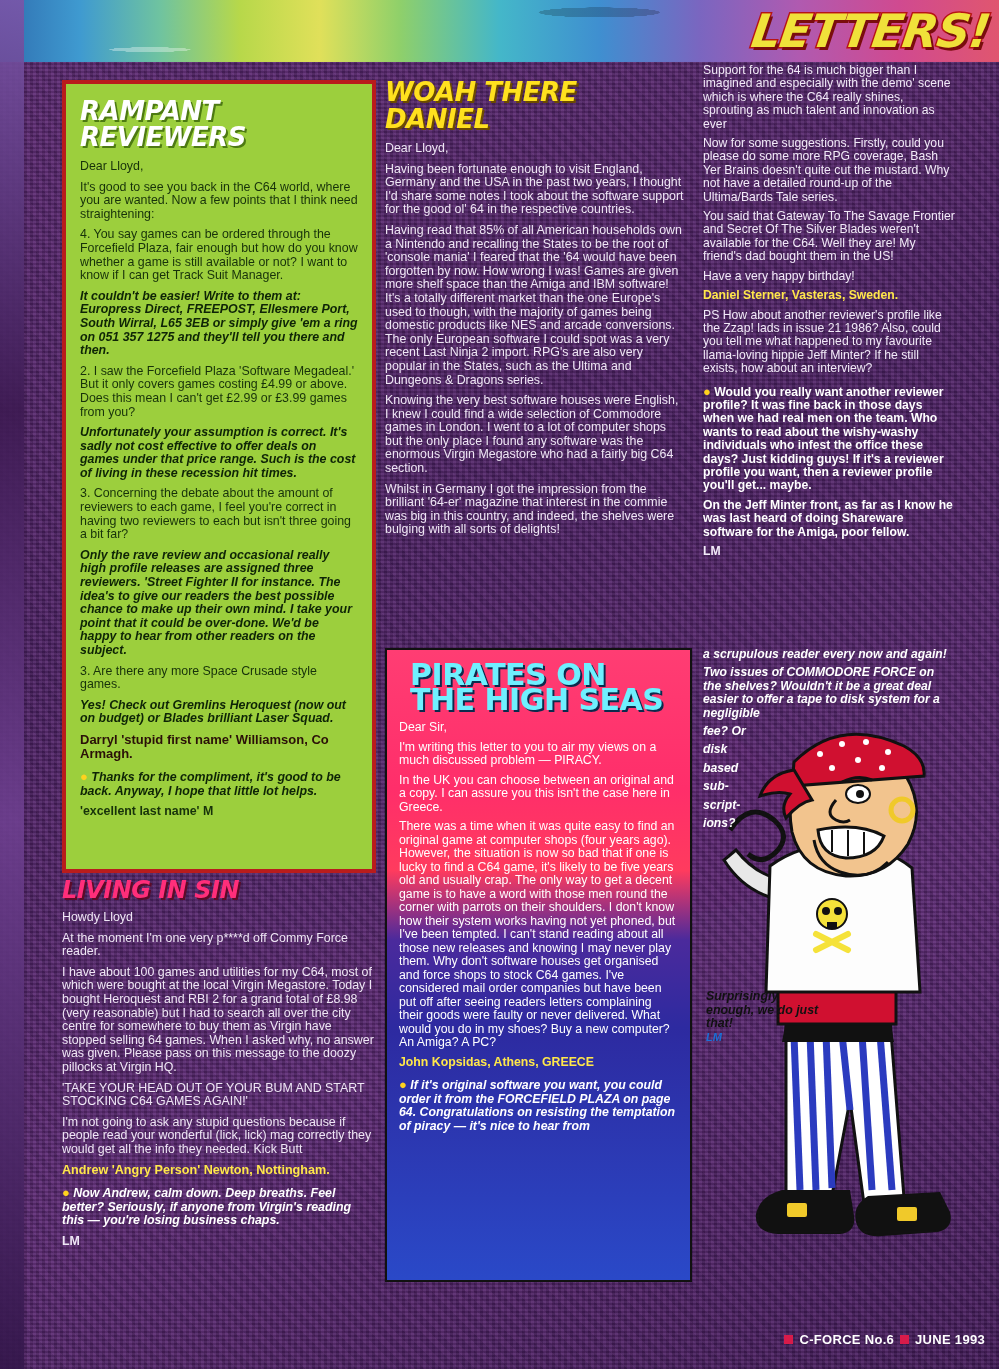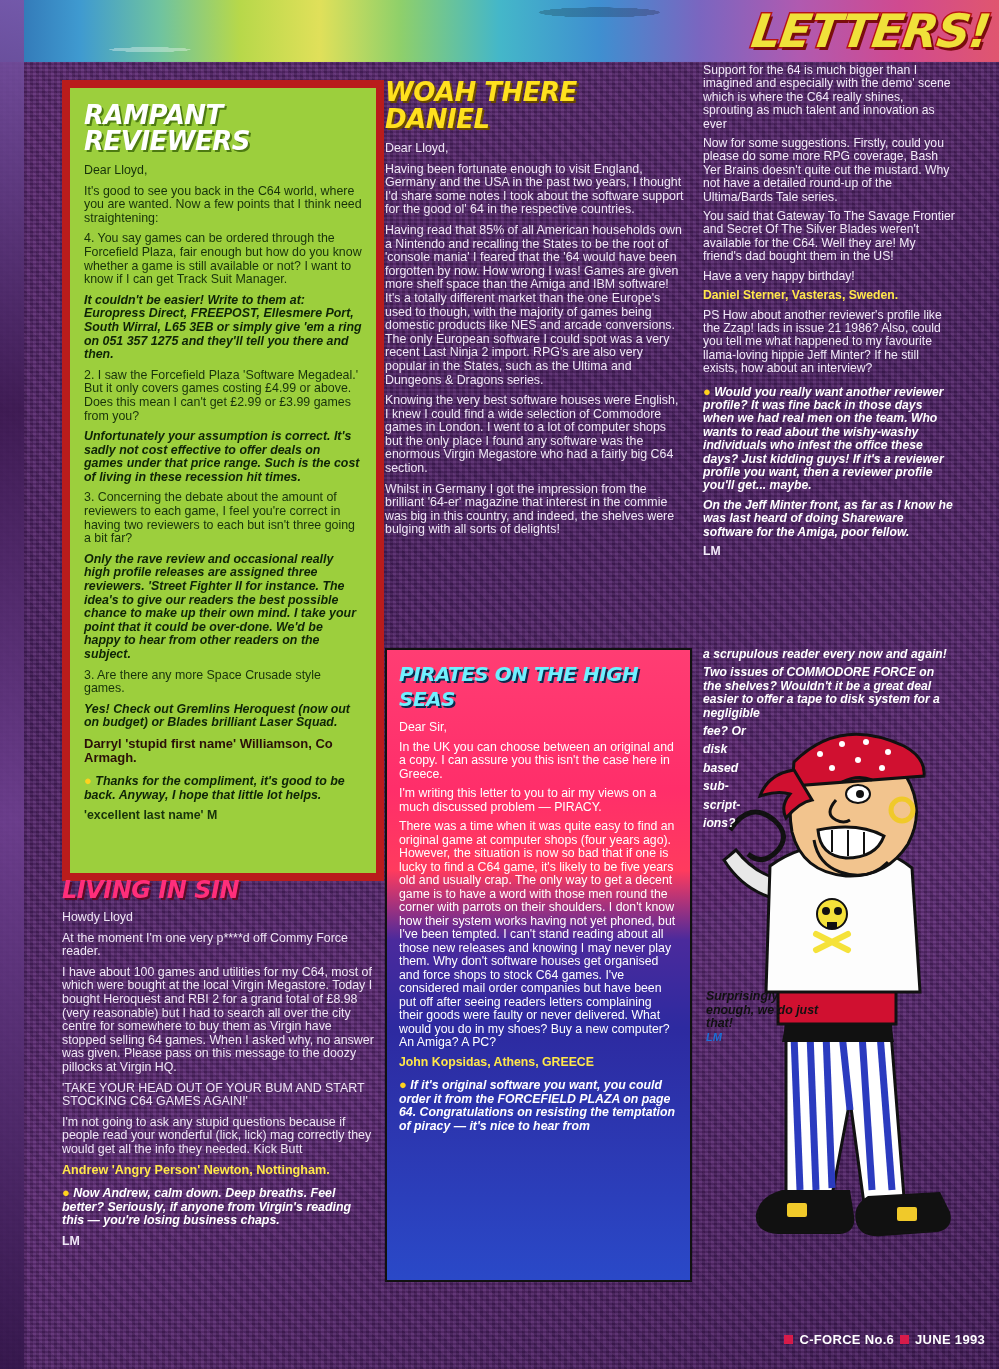--- a/index.html
+++ b/index.html
@@ -54,21 +54,21 @@
     text-shadow:3px 3px 0 #7a0d0d;
     position:absolute;right:4px;top:2px;
     transform:skewX(-8deg);
   }
   .panel{position:absolute;}
 
   
   .box-green{
     left:62px;top:80px;width:306px;height:785px;
     background:#9ccf3d;
-    border:8px solid #b91c1c;
+    border:4px solid #b91c1c;
   }
   .box-green .inner{padding:14px 14px 8px 14px;}
   h2.head-green{
     margin:0 0 10px 0;font-family:"DejaVu Sans",sans-serif;font-weight:bold;font-style:italic;
     font-size:26px;line-height:26px;color:#fff;
     text-shadow:2px 2px 0 #4d7a12;letter-spacing:-.5px;
   }
   .box-green p{margin:0 0 7px 0;font-size:12.4px;line-height:13.6px;color:#17320a;}
   .box-green p.reply{font-weight:bold;font-style:italic;color:#0e2406;}
   .box-green p.sig{font-weight:bold;color:#2a1008;font-size:13px;}
@@ -92,32 +92,32 @@
   h2.head-yellow{
     margin:0 0 9px 0;font-family:"DejaVu Sans",sans-serif;font-weight:bold;font-style:italic;
     font-size:26px;line-height:27px;color:#ffe11e;
     text-shadow:2px 2px 0 #6b4a00;letter-spacing:-.5px;
   }
 
   
   .rightcol{left:703px;top:64px;width:252px;}
   .rightcol p{margin:0 0 6px 0;font-size:12.2px;line-height:13.4px;color:#f2eaf8;}
   .rightcol p.sig{font-weight:bold;color:#ffe74a;}
-  .rightcol p.reply{font-weight:bold;font-style:italic;color:#ffffff;}
+  .rightcol p.reply{font-weight:bold;color:#ffffff;}
 
   
   .box-pirate{
     left:385px;top:648px;width:303px;height:630px;
     background:linear-gradient(180deg,#ff3d73 0%, #ff2e6a 22%, #ff3b5e 35%, #4b2a9c 46%, #2d2aa0 60%, #2a49c8 100%);
     border:2px solid #111;
   }
   .box-pirate .inner{padding:12px 12px 10px 12px;}
   h2.head-cyan{
-    margin:0 0 9px 0;font-family:"DejaVu Sans",sans-serif;font-weight:bold;font-style:italic;
-    font-size:20px;line-height:25px;color:#6ff0ff;
+    margin:0 0 9px 11px;font-family:"DejaVu Sans",sans-serif;font-weight:bold;
+    font-size:30px;line-height:25px;color:#6ff0ff;
     text-shadow:2px 2px 0 #0a2b4d;letter-spacing:-.5px;
   }
   .box-pirate p{margin:0 0 6px 0;font-size:12.3px;line-height:13.5px;color:#ffffff;}
   .box-pirate p.sig{font-weight:bold;color:#ffe74a;}
   .box-pirate p.reply{font-weight:bold;font-style:italic;color:#ffffff;}
 
   
   .pirate-reply{left:703px;top:648px;width:250px;}
   .pirate-reply p{margin:0 0 5px 0;font-size:12.2px;line-height:13.4px;color:#ffffff;font-weight:bold;font-style:italic;}
   .narrow{width:64px;}
@@ -205,22 +205,22 @@
     <span>Would you really want another reviewer profile? It was fine back in those days when we had real men on the team. Who wants to read about the wishy-washy individuals who infest the office these days? Just kidding guys! If it's a reviewer profile you want, then a reviewer profile you'll get... maybe.</span>
   </p>
   <p class="reply">On the Jeff Minter front, as far as I know he was last heard of doing Shareware software for the Amiga, poor fellow.</p>
   <p class="lm-y">LM</p>
 </div>
 
 <div class="panel box-pirate">
   <div class="inner">
     <h2 class="head-cyan">PIRATES ON THE HIGH SEAS</h2>
     <p>Dear Sir,</p>
+    <p>I'm writing this letter to you to air my views on a much discussed problem — PIRACY.</p>
     <p>In the UK you can choose between an original and a copy. I can assure you this isn't the case here in Greece.</p>
-    <p>I'm writing this letter to you to air my views on a much discussed problem — PIRACY.</p>
     <p>There was a time when it was quite easy to find an original game at computer shops (four years ago). However, the situation is now so bad that if one is lucky to find a C64 game, it's likely to be five years old and usually crap. The only way to get a decent game is to have a word with those men round the corner with parrots on their shoulders. I don't know how their system works having not yet phoned, but I've been tempted. I can't stand reading about all those new releases and knowing I may never play them. Why don't software houses get organised and force shops to stock C64 games. I've considered mail order companies but have been put off after seeing readers letters complaining their goods were faulty or never delivered. What would you do in my shoes? Buy a new computer? An Amiga? A PC?</p>
     <p class="sig">John Kopsidas, Athens, GREECE</p>
     <p class="reply" style="margin-top:9px">
       <span class="bullet">●</span>
       <span>If it's original software you want, you could order it from the FORCEFIELD PLAZA on page 64. Congratulations on resisting the temptation of piracy — it's nice to hear from</span>
     </p>
   </div>
 </div>
 
 <div class="pirate-art">

